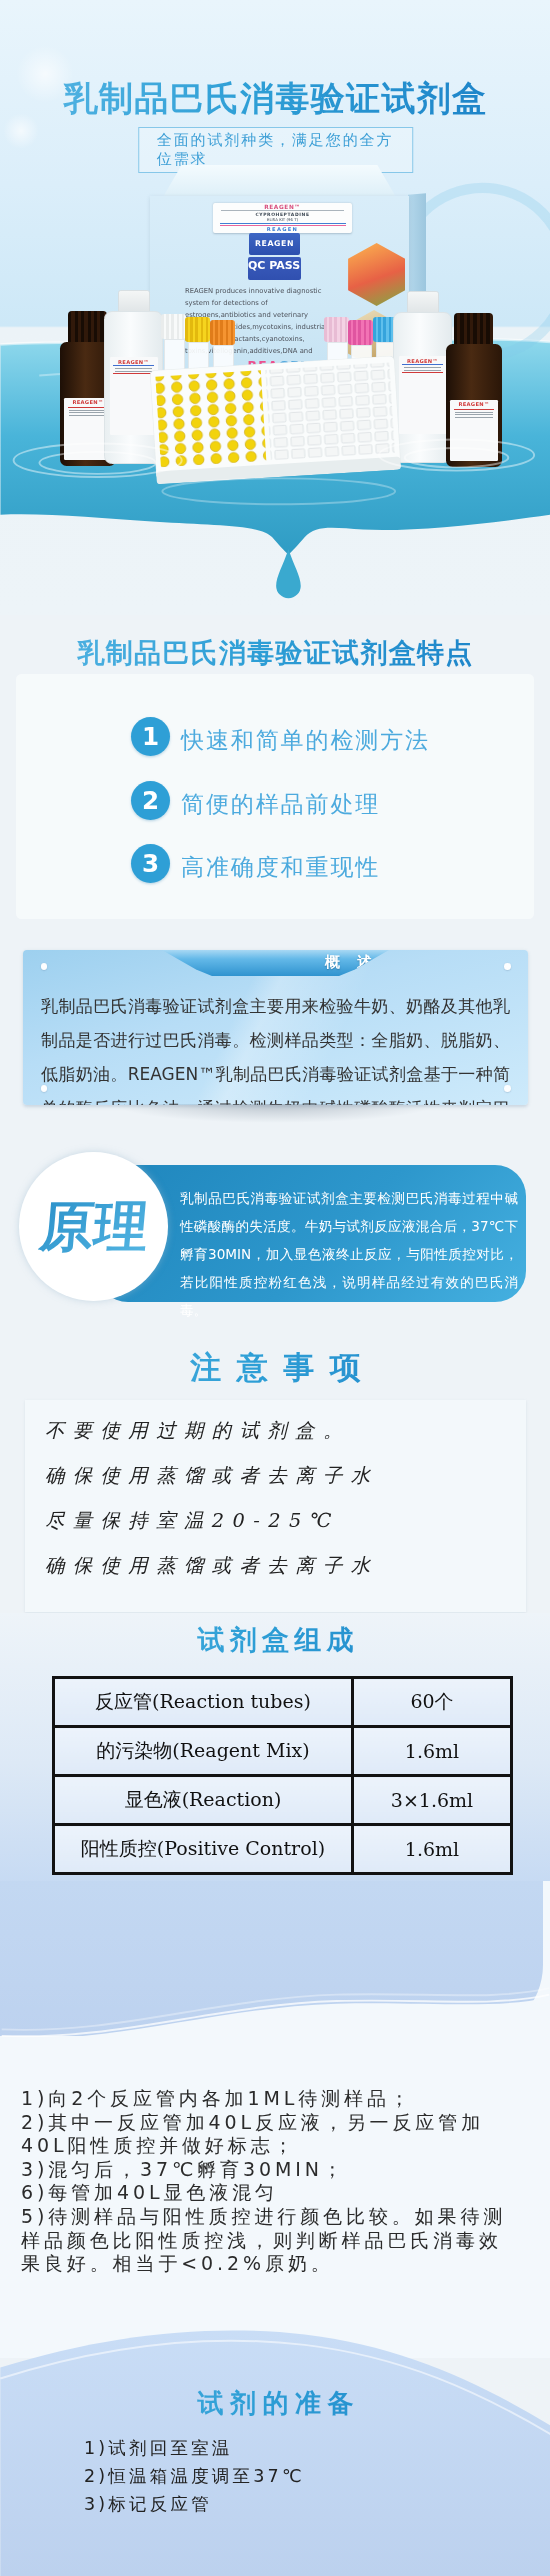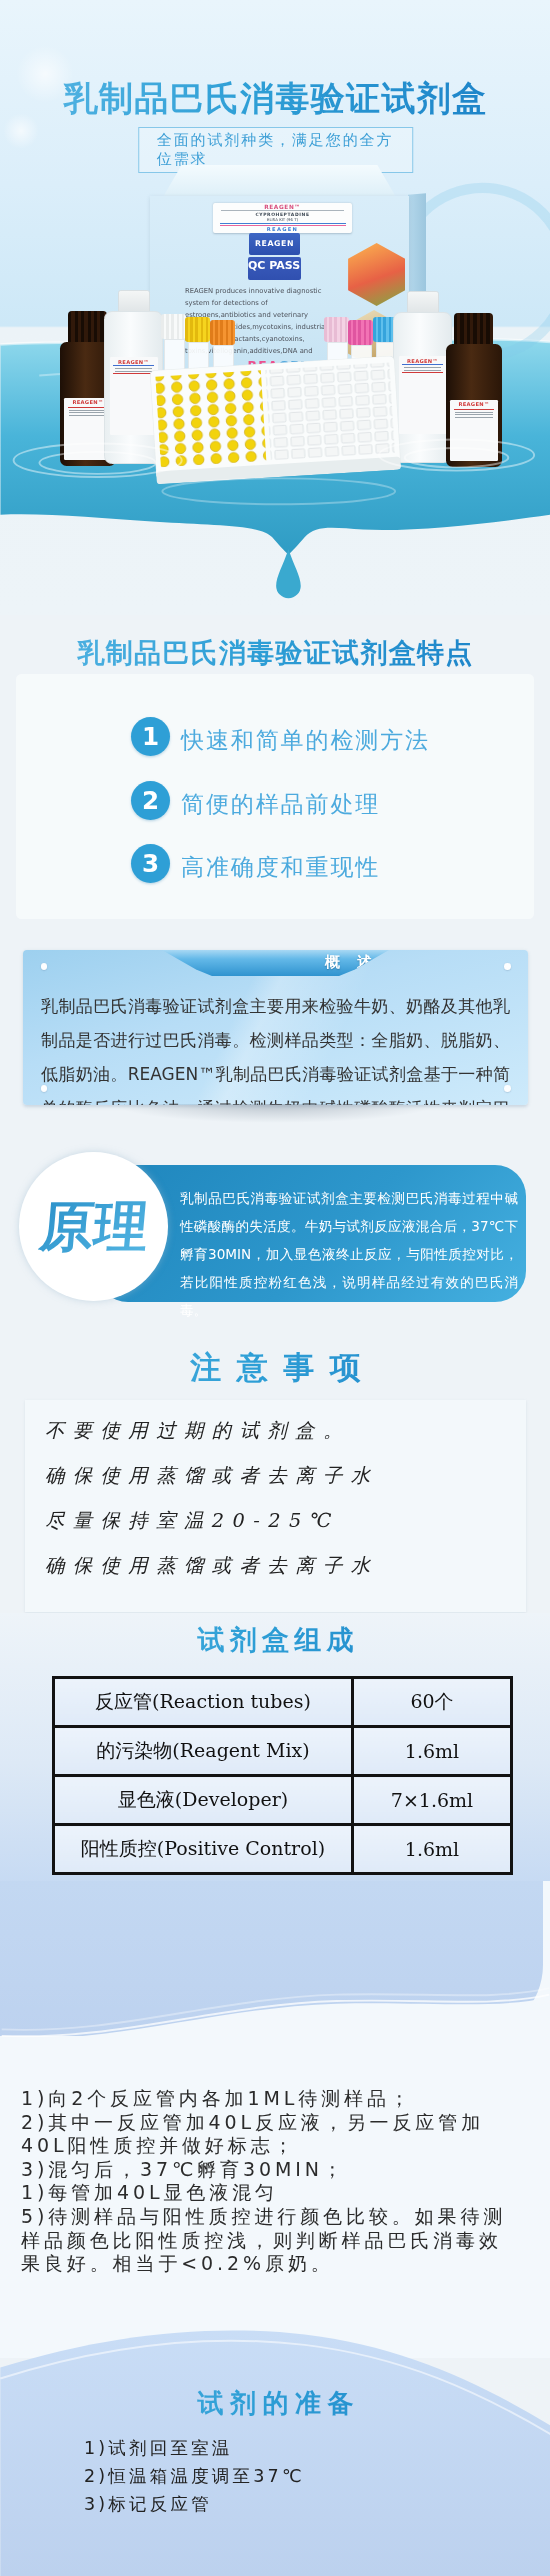--- a/index.html
+++ b/index.html
@@ -294,42 +294,42 @@
     <tbody>
         <tr>
       <td>反应管(Reaction tubes)</td>
       <td class="q">60个</td>
         </tr>
     <tr>
       <td>的污染物(Reagent Mix)</td>
       <td class="q">1.6ml</td>
         </tr>
     <tr>
-      <td>显色液(Developer)</td>
-      <td class="q">7×1.6ml</td>
+      <td>显色液(Reaction)</td>
+      <td class="q">3×1.6ml</td>
         </tr>
     <tr>
       <td>阳性质控(Positive Control)</td>
       <td class="q">1.6ml</td>
         </tr>
   </tbody>
     </table>
 
   <div id="steps-bg" class="abs"></div>
   <div id="peri-band" class="abs"></div>
   <svg class="abs" style="left:0;top:1974px;" width="551" height="67" viewBox="0 0 850 104">
     <path d="M0,96 C180,104 330,48 520,42 C660,38 762,52 850,32" fill="none" stroke="rgba(255,255,255,.75)" stroke-width="3"></path>
     <path d="M0,86 C180,94 330,38 520,32 C660,28 762,42 850,22" fill="none" stroke="rgba(255,255,255,.35)" stroke-width="3"></path>
     <path d="M0,100 C180,108 330,52 520,46 C660,42 762,56 850,36 L850,104 L0,104 Z" fill="#f3f8fc"></path>
   </svg>
   <div id="steps-list" class="abs">
     <div>1)向2个反应管内各加1ML待测样品；</div>
     <div>2)其中一反应管加40L反应液，另一反应管加40L阳性质控并做好标志；</div>
     <div>3)混匀后，37℃孵育30MIN；</div>
-    <div>1)每管加40L显色液混匀</div>
+    <div>6)每管加40L显色液混匀</div>
     <div>5)待测样品与阳性质控进行颜色比较。如果待测样品颜色比阳性质控浅，则判断样品巴氏消毒效果良好。相当于&lt;0.2%原奶。</div>
   </div>
 
   <svg class="abs" style="left:0;top:2306px;" width="551" height="270" viewBox="0 0 850 417">
     <defs>
       <linearGradient id="pg" x1="0" y1="0" x2="0" y2="1">
         <stop offset="0" stop-color="#c9ddf6"></stop>
           <stop offset="1" stop-color="#bcd1ee"></stop>
       </linearGradient>
     </defs>

